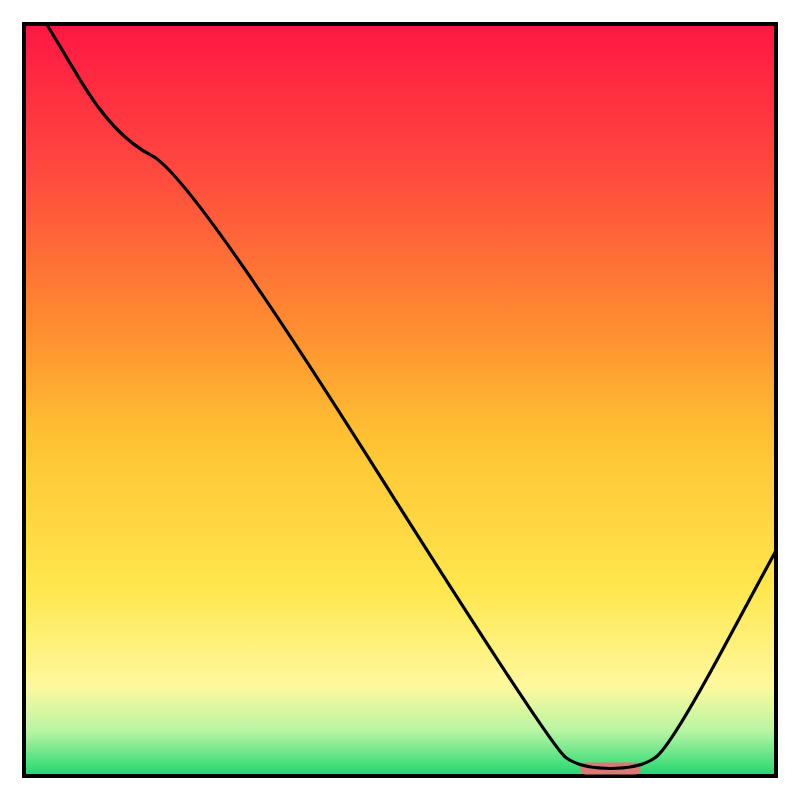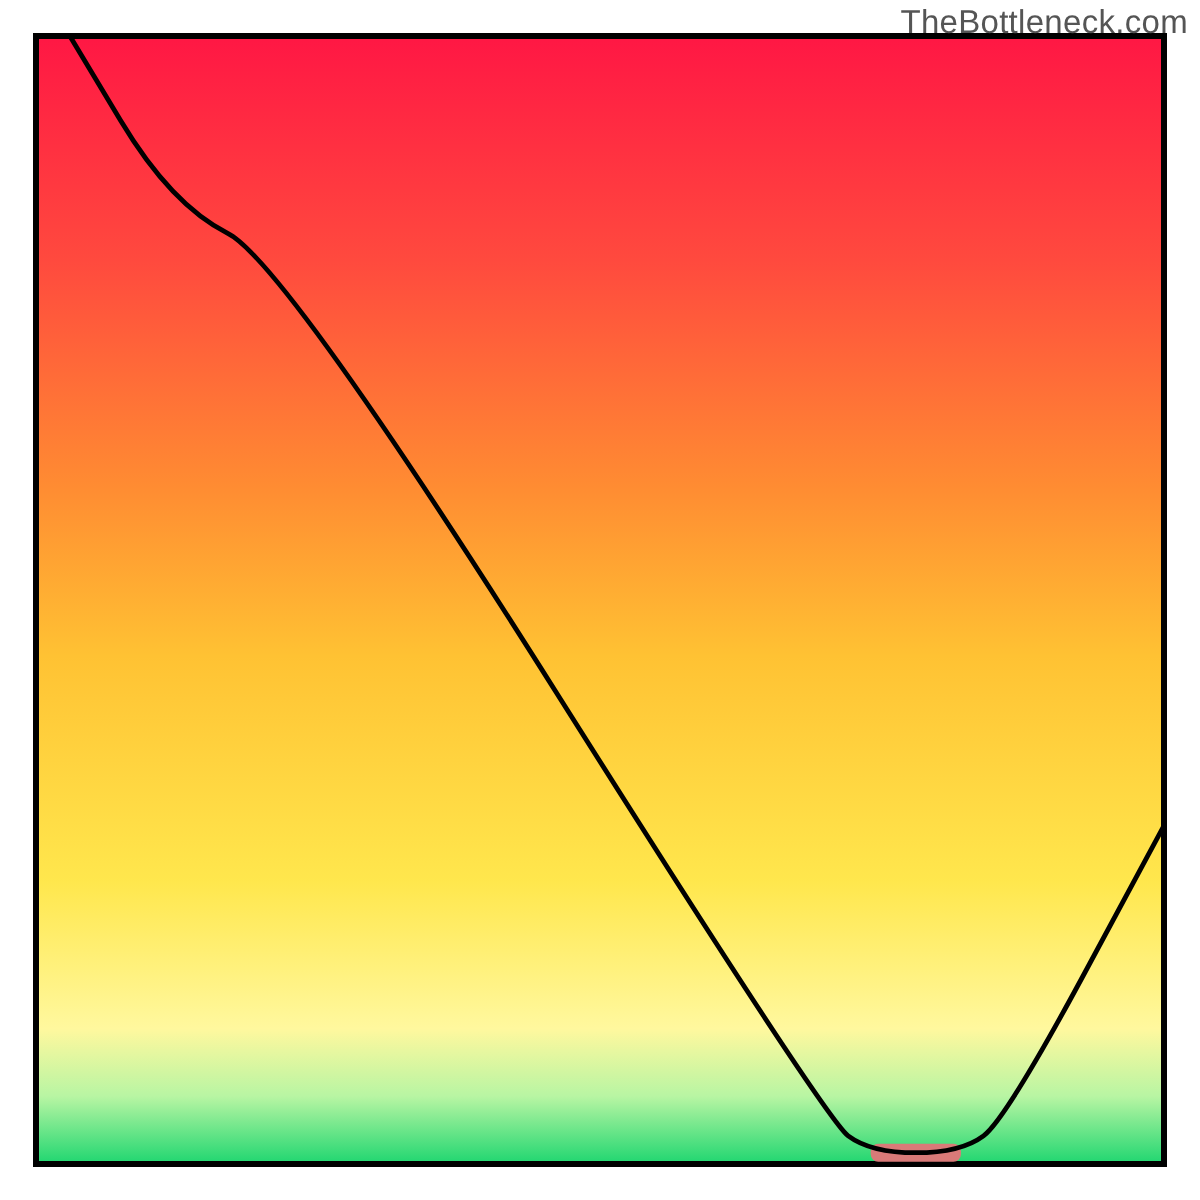--- a/index.html
+++ b/index.html
@@ -32,21 +32,20 @@
     top: 0;
     width: 800px;
     height: 800px;
   }
 </style>
 </head>
 <body>
 
 <div class="canvas">
 
-  <div class="watermark">TheBottleneck.com</div>
 
   <svg class="chart" viewBox="0 0 800 800">
     <defs>
       <linearGradient id="bg-grad" x1="0" y1="0" x2="0" y2="1">
           <stop offset="0.0%" stop-color="#ff1744"></stop>
           <stop offset="20.0%" stop-color="#ff4a3e"></stop>
           <stop offset="40.0%" stop-color="#ff8c32"></stop>
           <stop offset="55.0%" stop-color="#ffc233"></stop>
           <stop offset="75.0%" stop-color="#ffe74d"></stop>
           <stop offset="88.0%" stop-color="#fff89e"></stop>

